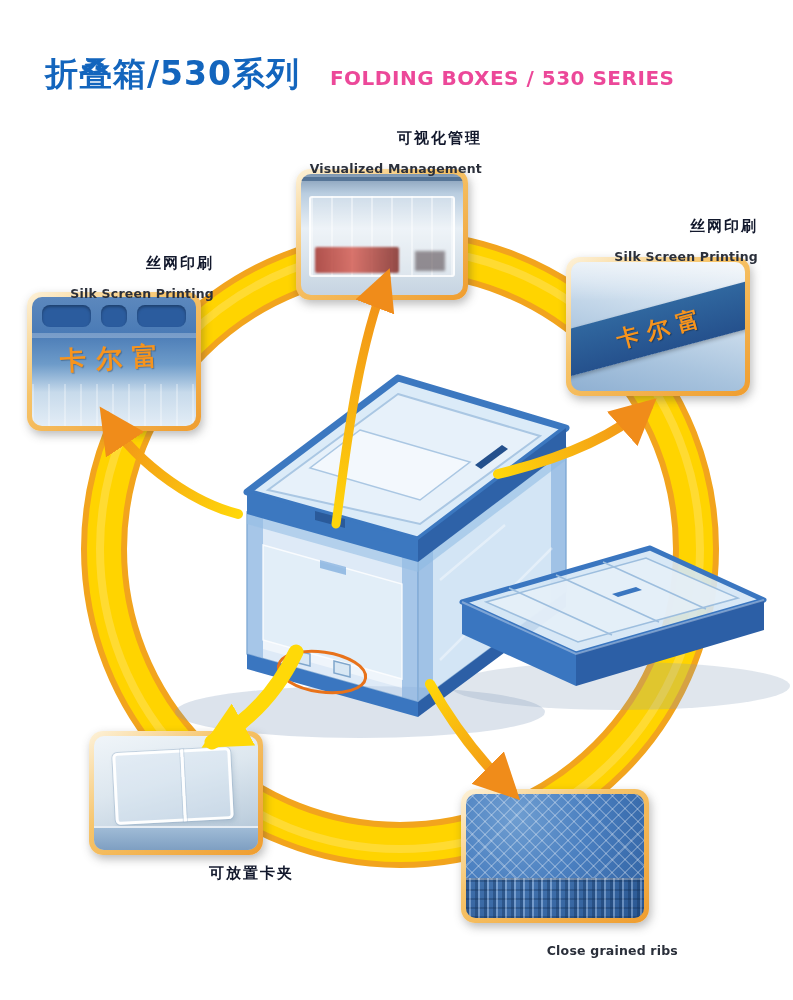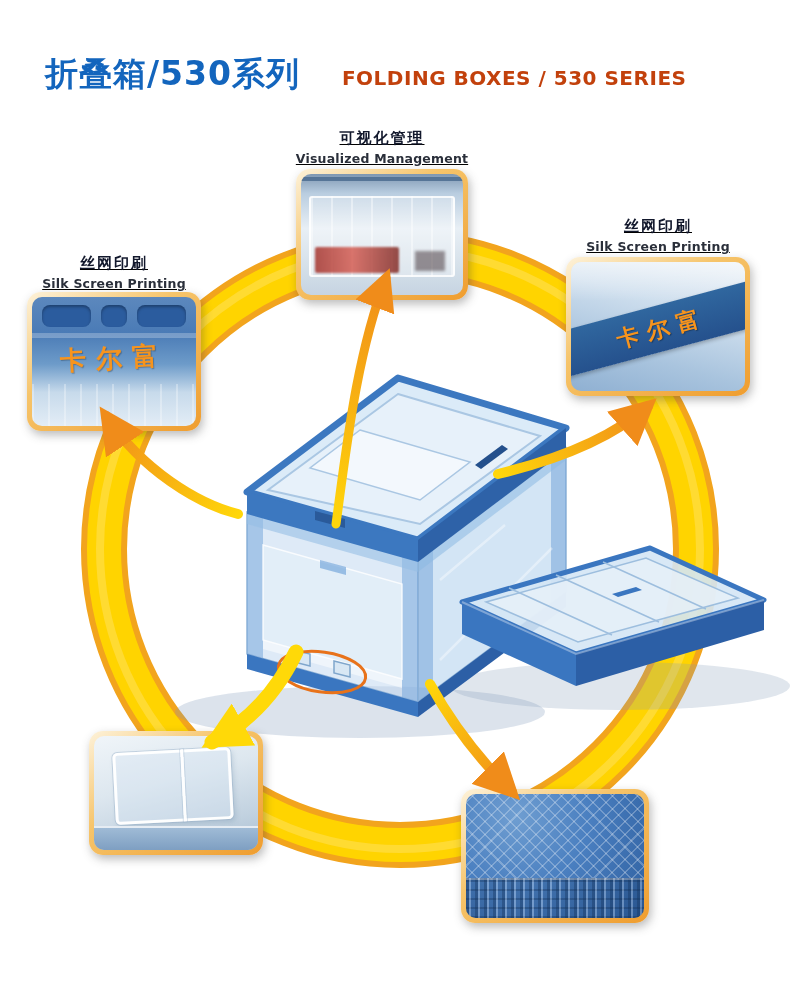--- a/index.html
+++ b/index.html
@@ -1,22 +1,22 @@
 <!DOCTYPE html>
 <html><head>
 <meta charset="utf-8">
 <style>
   html,body{margin:0;padding:0;}
   body{background:#ffffff;font-family:"DejaVu Sans","Liberation Sans",sans-serif;}
   #page{position:relative;width:793px;height:1000px;background:#ffffff;overflow:hidden;margin:0 auto;}
 
   
-  .header{position:absolute;left:45px;top:52px;display:flex;align-items:baseline;gap:42px;z-index:5;}
+  .header{position:absolute;left:45px;top:52px;display:flex;align-items:baseline;gap:30px;z-index:5;}
   .title-zh{font-size:33px;font-weight:bold;color:#1365bd;letter-spacing:1px;}
-  .title-en{font-size:20px;font-weight:bold;color:#c2410c;letter-spacing:.5px;}
+  .title-en{font-size:20px;font-weight:bold;color:#ec4899;letter-spacing:.5px;}
 
   
   #scene-svg{position:absolute;left:0;top:0;z-index:1;}
   #arrow-svg{position:absolute;left:0;top:0;z-index:3;pointer-events:none;}
 
   
   .callout{position:absolute;border-radius:14px;z-index:2;
     background:linear-gradient(145deg,#fdf2da 0%,#f6c46a 40%,#ef9d2f 100%);
     box-shadow:2px 4px 10px rgba(60,60,60,.35);}
   .callout-inner{position:absolute;inset:5px;border-radius:10px;overflow:hidden;}
@@ -64,23 +64,23 @@
   
   .cribs{background:radial-gradient(circle at 28% 18%,#6f9ed1 0%,#4a7fc0 45%,#2e5f9f 100%);}
   .cribs-hatch{position:absolute;left:0;right:0;top:0;bottom:38px;
     background-image:repeating-linear-gradient(45deg,rgba(255,255,255,.25) 0 1.5px,transparent 1.5px 9px),
       repeating-linear-gradient(-45deg,rgba(255,255,255,.25) 0 1.5px,transparent 1.5px 9px);}
   .cribs-rows{position:absolute;left:0;right:0;bottom:0;height:38px;border-top:2px solid rgba(255,255,255,.3);
     background-image:repeating-linear-gradient(90deg,rgba(20,50,90,.5) 0 3px,rgba(255,255,255,.25) 3px 5px,rgba(20,50,90,.2) 5px 9px),
       repeating-linear-gradient(0deg,rgba(20,50,90,.35) 0 2px,transparent 2px 9px);}
 
   
-  .label-block{position:absolute;text-align:center;z-index:4;text-decoration:underline;}
+  .label-block{position:absolute;text-align:right;z-index:4;}
   .label-zh{font-weight:bold;font-size:15px;color:#12182c;letter-spacing:2px;}
-  .label-en{font-weight:bold;font-size:12.5px;color:#2a2f3a;margin-top:3px;letter-spacing:.2px;}
+  .label-en{font-weight:bold;font-size:12.5px;color:#2a2f3a;margin-top:13px;letter-spacing:.2px;}
 </style>
 </head>
 <body>
 
 <div id="page">
 
   <div class="header">
     <span class="title-zh">折叠箱/530系列</span>
     <span class="title-en">FOLDING BOXES / 530 SERIES</span>
   </div>
@@ -186,29 +186,31 @@
 
   <div class="callout" style="left:89px;top:731px;width:174px;height:124px;">
     <div class="callout-inner ctag">
       <div class="ctag-frame">
         <div class="ctag-divider"></div>
       </div>
       <div class="ctag-bottom"></div>
     </div>
   </div>
   <div class="label-block" style="left:58px;top:864px;width:236px;">
+    <div class="label-zh">可放置卡夹</div>
   </div>
 
   <div class="callout" style="left:461px;top:789px;width:188px;height:134px;">
     <div class="callout-inner cribs">
       <div class="cribs-hatch"></div>
       <div class="cribs-rows"></div>
     </div>
   </div>
   <div class="label-block" style="left:432px;top:930px;width:246px;">
+    <div class="label-en">Close grained ribs</div>
   </div>
 
   <svg id="arrow-svg" width="793" height="1000" viewBox="0 0 793 1000">
     <defs>
       <marker id="mo" viewBox="0 0 10 10" refX="7.5" refY="5" markerWidth="4.6" markerHeight="4.6" orient="auto">
         <path d="M0 0 L10 5 L0 10 Z" fill="#f08c1a"></path>
       </marker>
       <marker id="my" viewBox="0 0 10 10" refX="7.5" refY="5" markerWidth="3.2" markerHeight="3.2" orient="auto">
         <path d="M0 0 L10 5 L0 10 Z" fill="#ffd908"></path>
       </marker>

